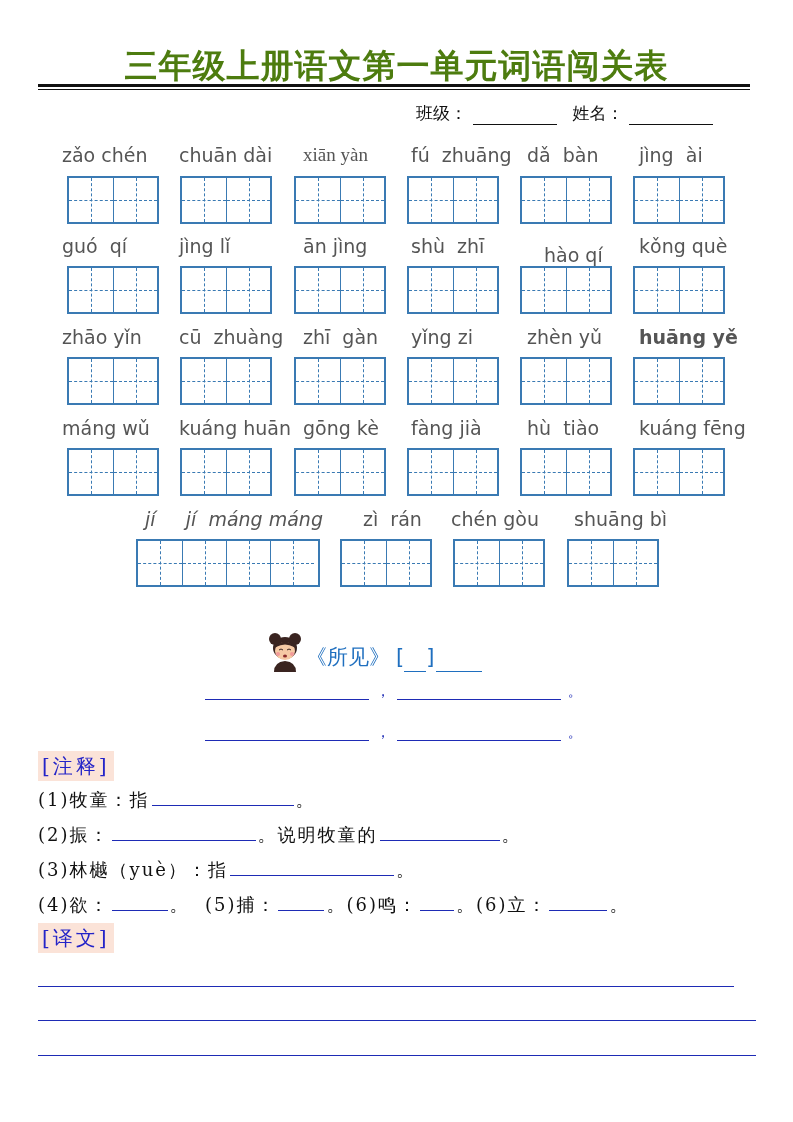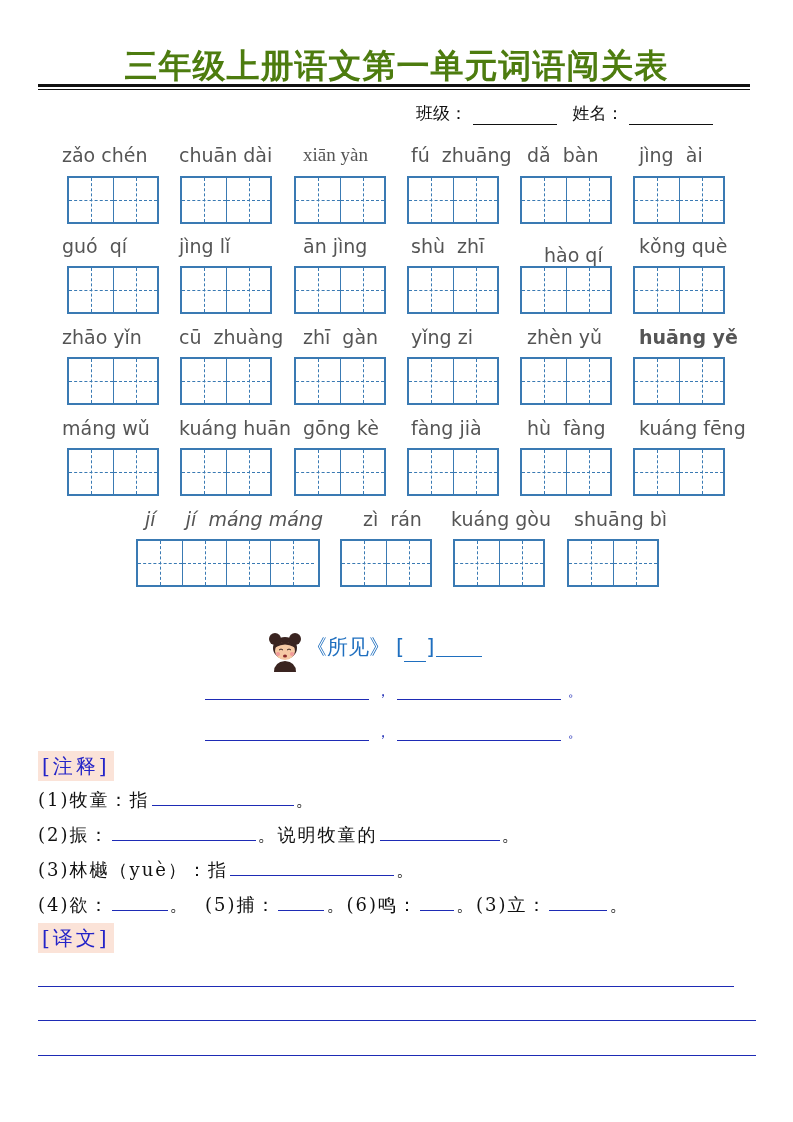--- a/index.html
+++ b/index.html
@@ -15,21 +15,21 @@
   .meta .field { display:inline-block; vertical-align:bottom; }
   .meta .blank { display:inline-block; border-bottom:1px solid #111; height:20px; vertical-align:bottom; margin:0 10px 0 6px; }
 
   .pinyin { position:absolute; font-size:19px; color:#555; white-space:nowrap; line-height:24px; }
   .grid { position:absolute; height:48px; border:2px solid #3a7ab3; display:flex; box-sizing:border-box; }
   .cell { position:relative; width:44px; height:100%; box-sizing:border-box; }
   .cell + .cell { border-left:1.5px solid #3a7ab3; }
   .cell::before { content:""; position:absolute; left:50%; top:0; bottom:0; border-left:1.2px dashed #3a7ab3; }
   .cell::after { content:""; position:absolute; top:50%; left:0; right:0; border-top:1.2px dashed #3a7ab3; }
 
-  .poem-head { position:absolute; top:632px; left:268px; display:flex; align-items:flex-start; }
+  .poem-head { position:absolute; top:632px; left:268px; display:flex; align-items:flex-end; }
   .girl { width:34px; height:40px; position:relative; }
   .poem-title { font-family:"DejaVu Serif", serif; font-size:21px; color:#1f6fbf; margin-left:4px; line-height:30px; }
   .poem-bracket { font-size:21px; color:#1f6fbf; margin-left:6px; line-height:30px; font-family:"DejaVu Sans", sans-serif; }
   .poem-bl { display:inline-block; width:22px; border-bottom:1.5px solid #1f6fbf; height:22px; vertical-align:bottom; }
   .poem-author { display:inline-block; width:46px; border-bottom:1.5px solid #1f6fbf; height:24px; margin-left:2px; vertical-align:bottom; }
   .verse { position:absolute; left:205px; height:24px; display:flex; align-items:flex-end; }
   .verse .ln { display:inline-block; width:164px; border-bottom:1.3px solid #1e2bb5; height:20px; }
   .verse .p { color:#1e2bb5; font-size:15px; width:28px; text-align:center; line-height:18px; }
 
   .section-tag { position:absolute; left:38px; padding:0 4px; background:#fbe3d8; color:#2424c8;
@@ -155,21 +155,21 @@
     <div class="pinyin dk" style="left: 303px; top: 416px; white-space: pre;">gōng kè</div>
     <div class="grid" style="left: 294px; top: 448px; width: 92px;">
       <div class="cell"></div>
       <div class="cell"></div>
     </div>
     <div class="pinyin" style="left: 411px; top: 416px; white-space: pre;">fàng jià</div>
     <div class="grid" style="left: 407px; top: 448px; width: 92px;">
       <div class="cell"></div>
       <div class="cell"></div>
     </div>
-    <div class="pinyin" style="left: 527px; top: 416px; white-space: pre;">hù  fàng</div>
+    <div class="pinyin" style="left: 527px; top: 416px; white-space: pre;">hù  tiào</div>
     <div class="grid" style="left: 520px; top: 448px; width: 92px;">
       <div class="cell"></div>
       <div class="cell"></div>
     </div>
     <div class="pinyin" style="left: 639px; top: 416px; white-space: pre;">kuáng fēng</div>
     <div class="grid" style="left: 633px; top: 448px; width: 92px;">
       <div class="cell"></div>
       <div class="cell"></div>
     </div>
     <div class="pinyin" style="left: 145px; top: 507px; white-space: pre; font-style: italic;">jí     jí  máng máng</div>
@@ -177,21 +177,21 @@
       <div class="cell"></div>
       <div class="cell"></div>
       <div class="cell"></div>
       <div class="cell"></div>
     </div>
     <div class="pinyin" style="left: 363px; top: 507px; white-space: pre;">zì  rán</div>
     <div class="grid" style="left: 340px; top: 539px; width: 92px;">
       <div class="cell"></div>
       <div class="cell"></div>
     </div>
-    <div class="pinyin" style="left: 451px; top: 507px; white-space: pre;">kuáng gòu</div>
+    <div class="pinyin" style="left: 451px; top: 507px; white-space: pre;">chén gòu</div>
     <div class="grid" style="left: 453px; top: 539px; width: 92px;">
       <div class="cell"></div>
       <div class="cell"></div>
     </div>
     <div class="pinyin" style="left: 574px; top: 507px; white-space: pre;">shuāng bì</div>
     <div class="grid" style="left: 567px; top: 539px; width: 92px;">
       <div class="cell"></div>
       <div class="cell"></div>
     </div>
   </div>
@@ -235,19 +235,19 @@
 <div class="note" style="top:787px">
   <span>(1)牧童：指</span><span class="bl" style="width:142px"></span><span>。</span>
 </div>
 <div class="note" style="top:822px">
   <span>(2)振：</span><span class="bl" style="width:144px"></span><span>。说明牧童的</span><span class="bl" style="width:120px"></span><span>。</span>
 </div>
 <div class="note" style="top:857px">
   <span>(3)林樾（yuè）：指</span><span class="bl" style="width:164px"></span><span>。</span>
 </div>
 <div class="note" style="top:892px">
-  <span>(4)欲：</span><span class="bl" style="width:56px"></span><span>。</span>&nbsp;&nbsp;<span>(5)捕：</span><span class="bl" style="width:46px"></span><span>。</span><span>(6)鸣：</span><span class="bl" style="width:34px"></span><span>。</span><span>(3)立：</span><span class="bl" style="width:58px"></span><span>。</span>
+  <span>(4)欲：</span><span class="bl" style="width:56px"></span><span>。</span>&nbsp;&nbsp;<span>(5)捕：</span><span class="bl" style="width:46px"></span><span>。</span><span>(6)鸣：</span><span class="bl" style="width:34px"></span><span>。</span><span>(6)立：</span><span class="bl" style="width:58px"></span><span>。</span>
 </div>
 
 <div class="section-tag" style="top:923px">[译文]</div>
 <div class="trans-line" style="top:986px;width:696px"></div>
 <div class="trans-line" style="top:1020px;width:718px"></div>
 <div class="trans-line" style="top:1055px;width:718px"></div>
 
 </body></html>

